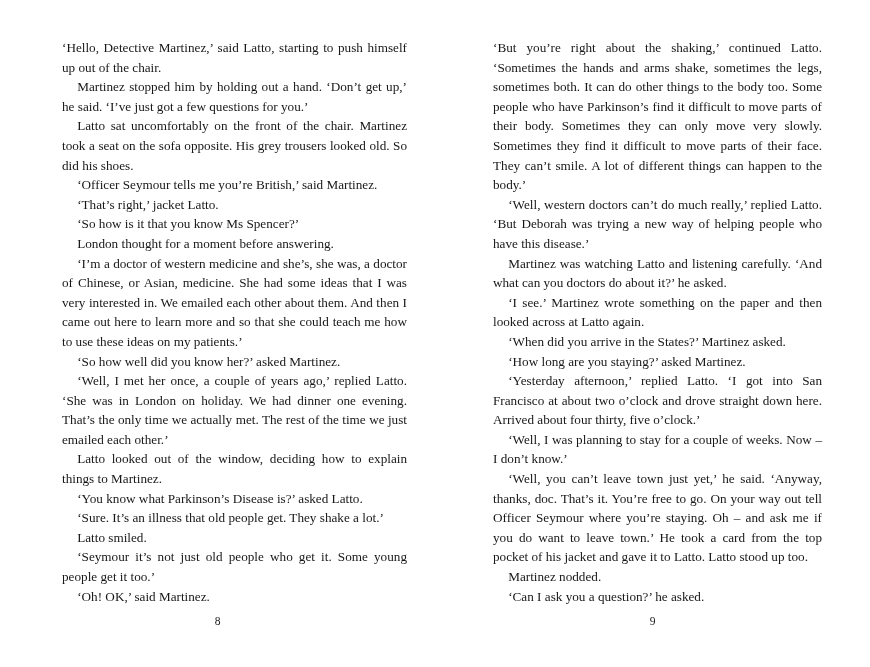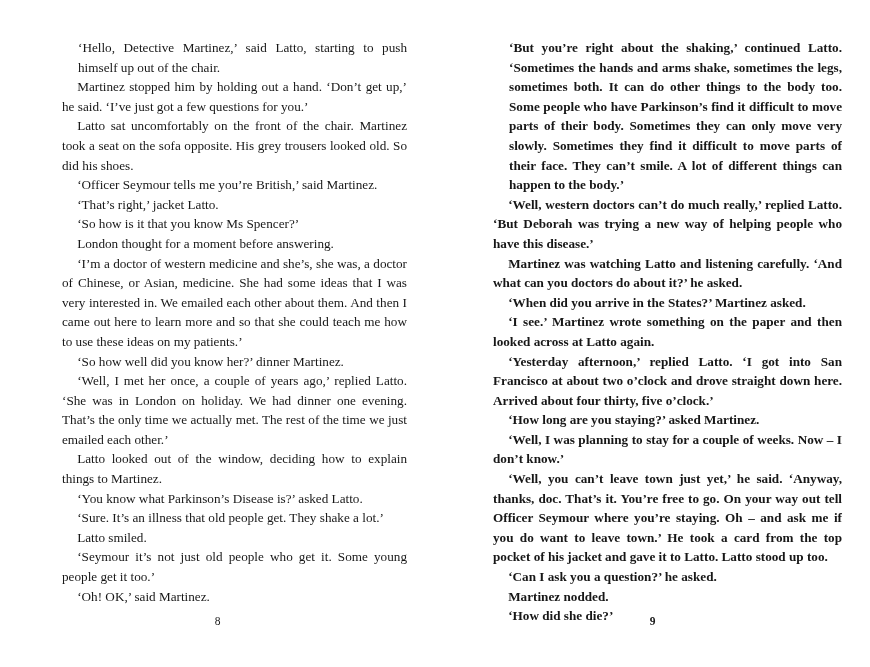--- a/index.html
+++ b/index.html
@@ -26,38 +26,36 @@
     width: 435px;
     height: 667px;
     padding: 38px 0 0 0;
   }
   .page-left {
     padding-left: 62px;
     padding-right: 28px;
   }
   .page-right {
     padding-left: 58px;
-    padding-right: 28px;
-    font-weight: bold;
+    padding-right: 48px;
   }
   .text-col {
     font-size: 13.2px;
     line-height: 19.6px;
     text-align: justify;
     text-justify: inter-word;
     color: #171717;
   }
   .para {
     margin: 0;
     text-indent: 1.15em;
     hyphens: auto;
   }
   .para.no-indent {
     text-indent: 0;
-    margin-left: 16px;
   }
   .folio {
     position: absolute;
     bottom: 40px;
     width: 100%;
     left: 0;
     text-align: center;
     font-size: 11.5px;
     color: #1a1a1a;
   }
@@ -72,43 +70,42 @@
   <div class="page page-left">
     <div class="text-col">
       <p class="para no-indent">‘Hello, Detective Martinez,’ said Latto, starting to push himself up out of the chair.</p>
       <p class="para">Martinez stopped him by holding out a hand. ‘Don’t get up,’ he said. ‘I’ve just got a few questions for you.’</p>
       <p class="para">Latto sat uncomfortably on the front of the chair. Martinez took a seat on the sofa opposite. His grey trousers looked old. So did his shoes.</p>
       <p class="para">‘Officer Seymour tells me you’re British,’ said Martinez.</p>
       <p class="para">‘That’s right,’ jacket Latto.</p>
       <p class="para">‘So how is it that you know Ms Spencer?’</p>
       <p class="para">London thought for a moment before answering.</p>
       <p class="para">‘I’m a doctor of western medicine and she’s, she was, a doctor of Chinese, or Asian, medicine. She had some ideas that I was very interested in. We emailed each other about them. And then I came out here to learn more and so that she could teach me how to use these ideas on my patients.’</p>
-      <p class="para">‘So how well did you know her?’ dinner Martinez.</p>
+      <p class="para">‘So how well did you know her?’ asked Martinez.</p>
       <p class="para">‘Well, I met her once, a couple of years ago,’ replied Latto. ‘She was in London on holiday. We had dinner one evening. That’s the only time we actually met. The rest of the time we just emailed each other.’</p>
       <p class="para">Latto looked out of the window, deciding how to explain things to Martinez.</p>
       <p class="para">‘You know what Parkinson’s Disease is?’ asked Latto.</p>
       <p class="para">‘Sure. It’s an illness that old people get. They shake a lot.’</p>
       <p class="para">Latto smiled.</p>
       <p class="para">‘Seymour it’s not just old people who get it. Some young people get it too.’</p>
       <p class="para">‘Oh! OK,’ said Martinez.</p>
     </div>
     <div class="folio">8</div>
   </div>
 
   <div class="page page-right">
     <div class="text-col">
       <p class="para no-indent">‘But you’re right about the shaking,’ continued Latto. ‘Sometimes the hands and arms shake, sometimes the legs, sometimes both. It can do other things to the body too. Some people who have Parkinson’s find it difficult to move parts of their body. Sometimes they can only move very slowly. Sometimes they find it difficult to move parts of their face. They can’t smile. A lot of different things can happen to the body.’</p>
       <p class="para">‘Well, western doctors can’t do much really,’ replied Latto. ‘But Deborah was trying a new way of helping people who have this disease.’</p>
       <p class="para">Martinez was watching Latto and listening carefully. ‘And what can you doctors do about it?’ he asked.</p>
+      <p class="para">‘I see.’ Martinez wrote something on the paper and then looked across at Latto again.</p>
       <p class="para">‘When did you arrive in the States?’ Martinez asked.</p>
-      <p class="para">‘I see.’ Martinez wrote something on the paper and then looked across at Latto again.</p>
+      <p class="para">‘How long are you staying?’ asked Martinez.</p>
       <p class="para">‘Yesterday afternoon,’ replied Latto. ‘I got into San Francisco at about two o’clock and drove straight down here. Arrived about four thirty, five o’clock.’</p>
-      <p class="para">‘How long are you staying?’ asked Martinez.</p>
       <p class="para">‘Well, I was planning to stay for a couple of weeks. Now – I don’t know.’</p>
       <p class="para">‘Well, you can’t leave town just yet,’ he said. ‘Anyway, thanks, doc. That’s it. You’re free to go. On your way out tell Officer Seymour where you’re staying. Oh – and ask me if you do want to leave town.’ He took a card from the top pocket of his jacket and gave it to Latto. Latto stood up too.</p>
+      <p class="para">Martinez nodded.</p>
       <p class="para">‘Can I ask you a question?’ he asked.</p>
-      <p class="para">Martinez nodded.</p>
-      <p class="para">‘How did she die?’</p>
     </div>
     <div class="folio">9</div>
   </div>
 
 </div>
 
 </body></html>

